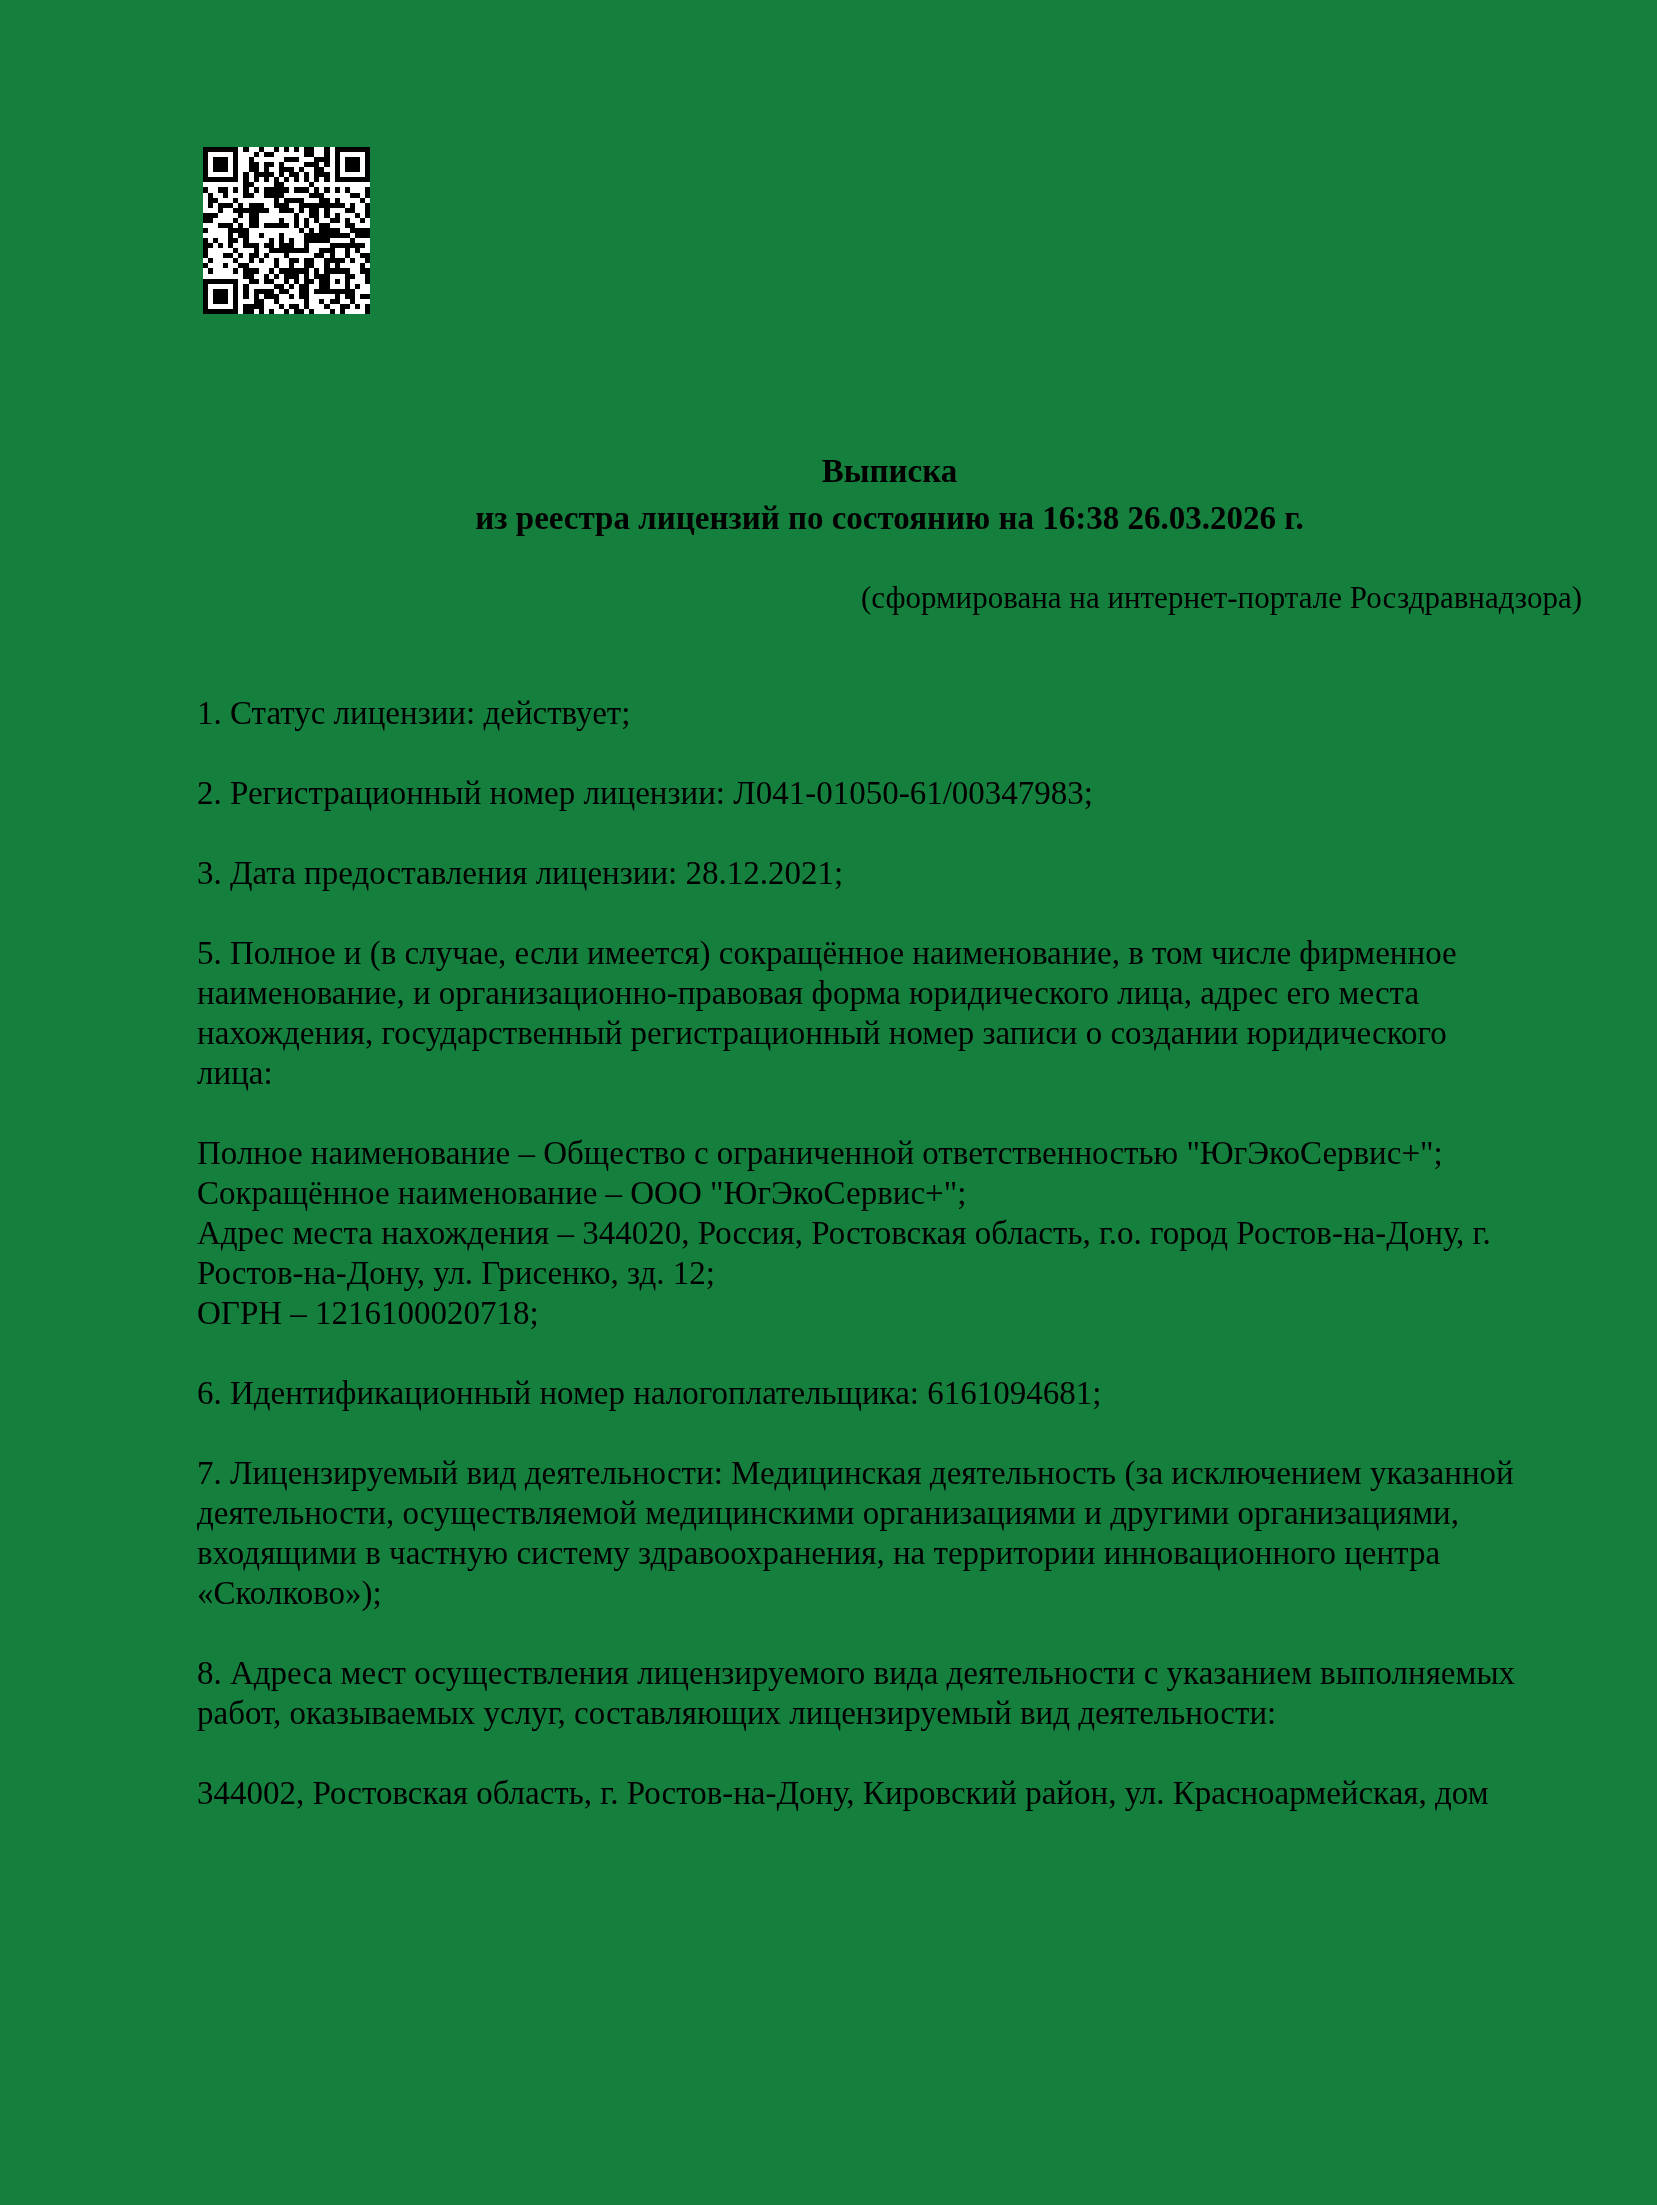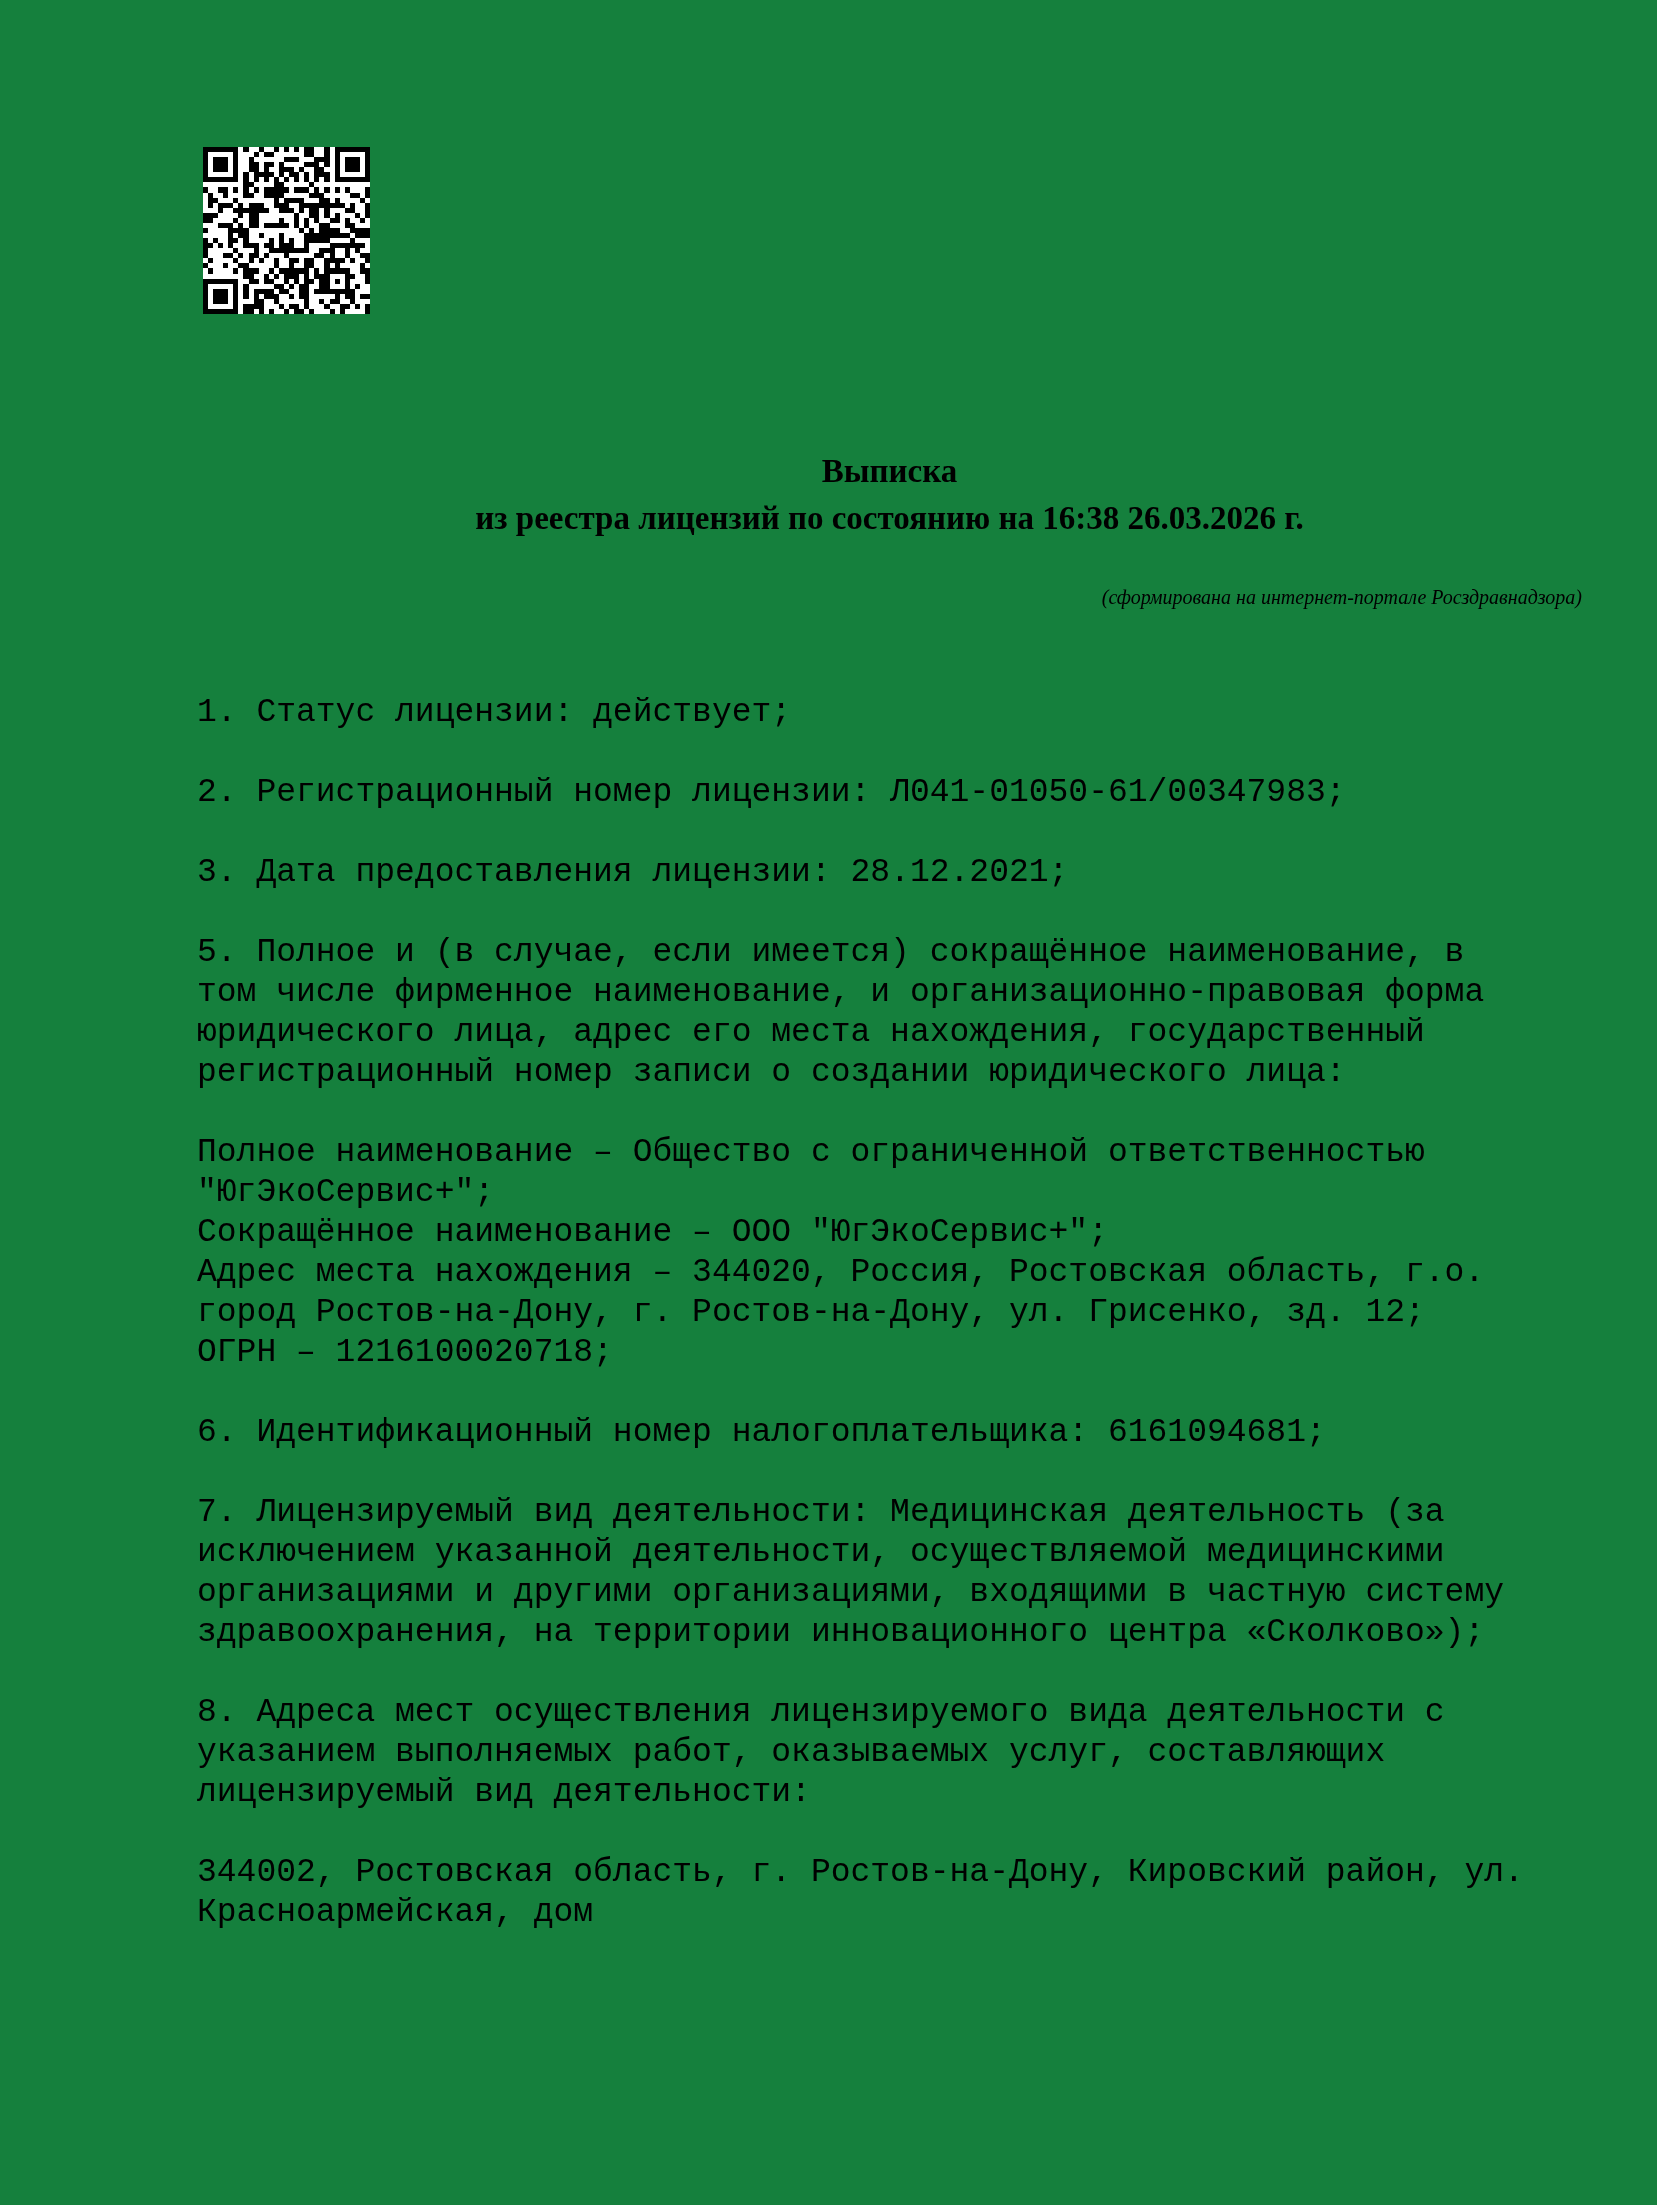--- a/index.html
+++ b/index.html
@@ -39,37 +39,35 @@
     font-size: 33px;
     line-height: 47px;
     white-space: nowrap;
   }
   .subtitle {
     position: absolute;
     left: 197px;
     top: 583px;
     width: 1385px;
     text-align: right;
-    font-size: 20px;
+    font-size: 31px;
     line-height: 29px;
     white-space: nowrap;
-    font-style: italic;
   }
   .doc-body {
     position: absolute;
     left: 197px;
     top: 693px;
     width: 1333px;
     font-size: 33px;
     line-height: 40px;
     text-align: left;
   }
   .para {
     margin: 0 0 40px 0;
-    font-family: Liberation Mono, monospace;
   }
   .para:last-child {
     margin-bottom: 8px;
   }
 </style>
 </head>
 <body>
 
 <div class="page">
   <div class="qr" id="qr-container">

